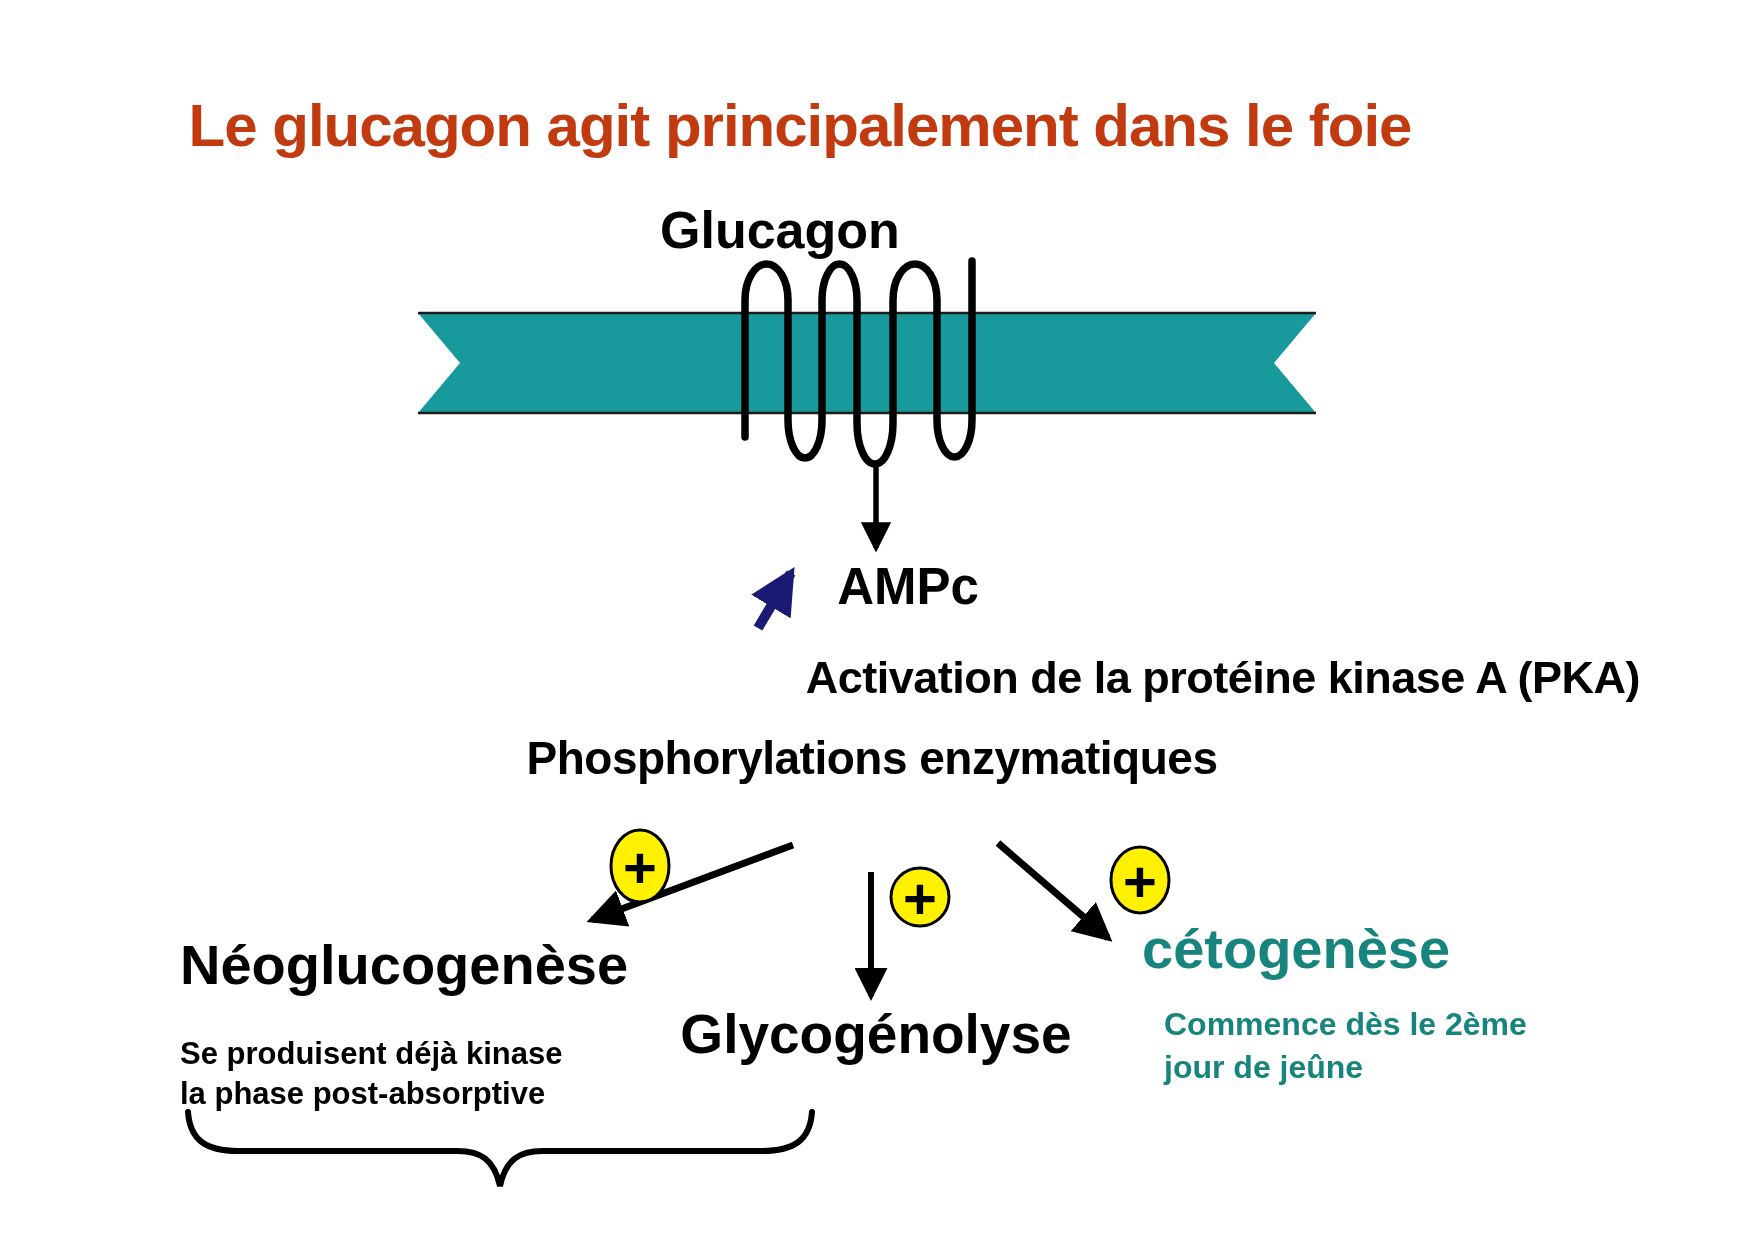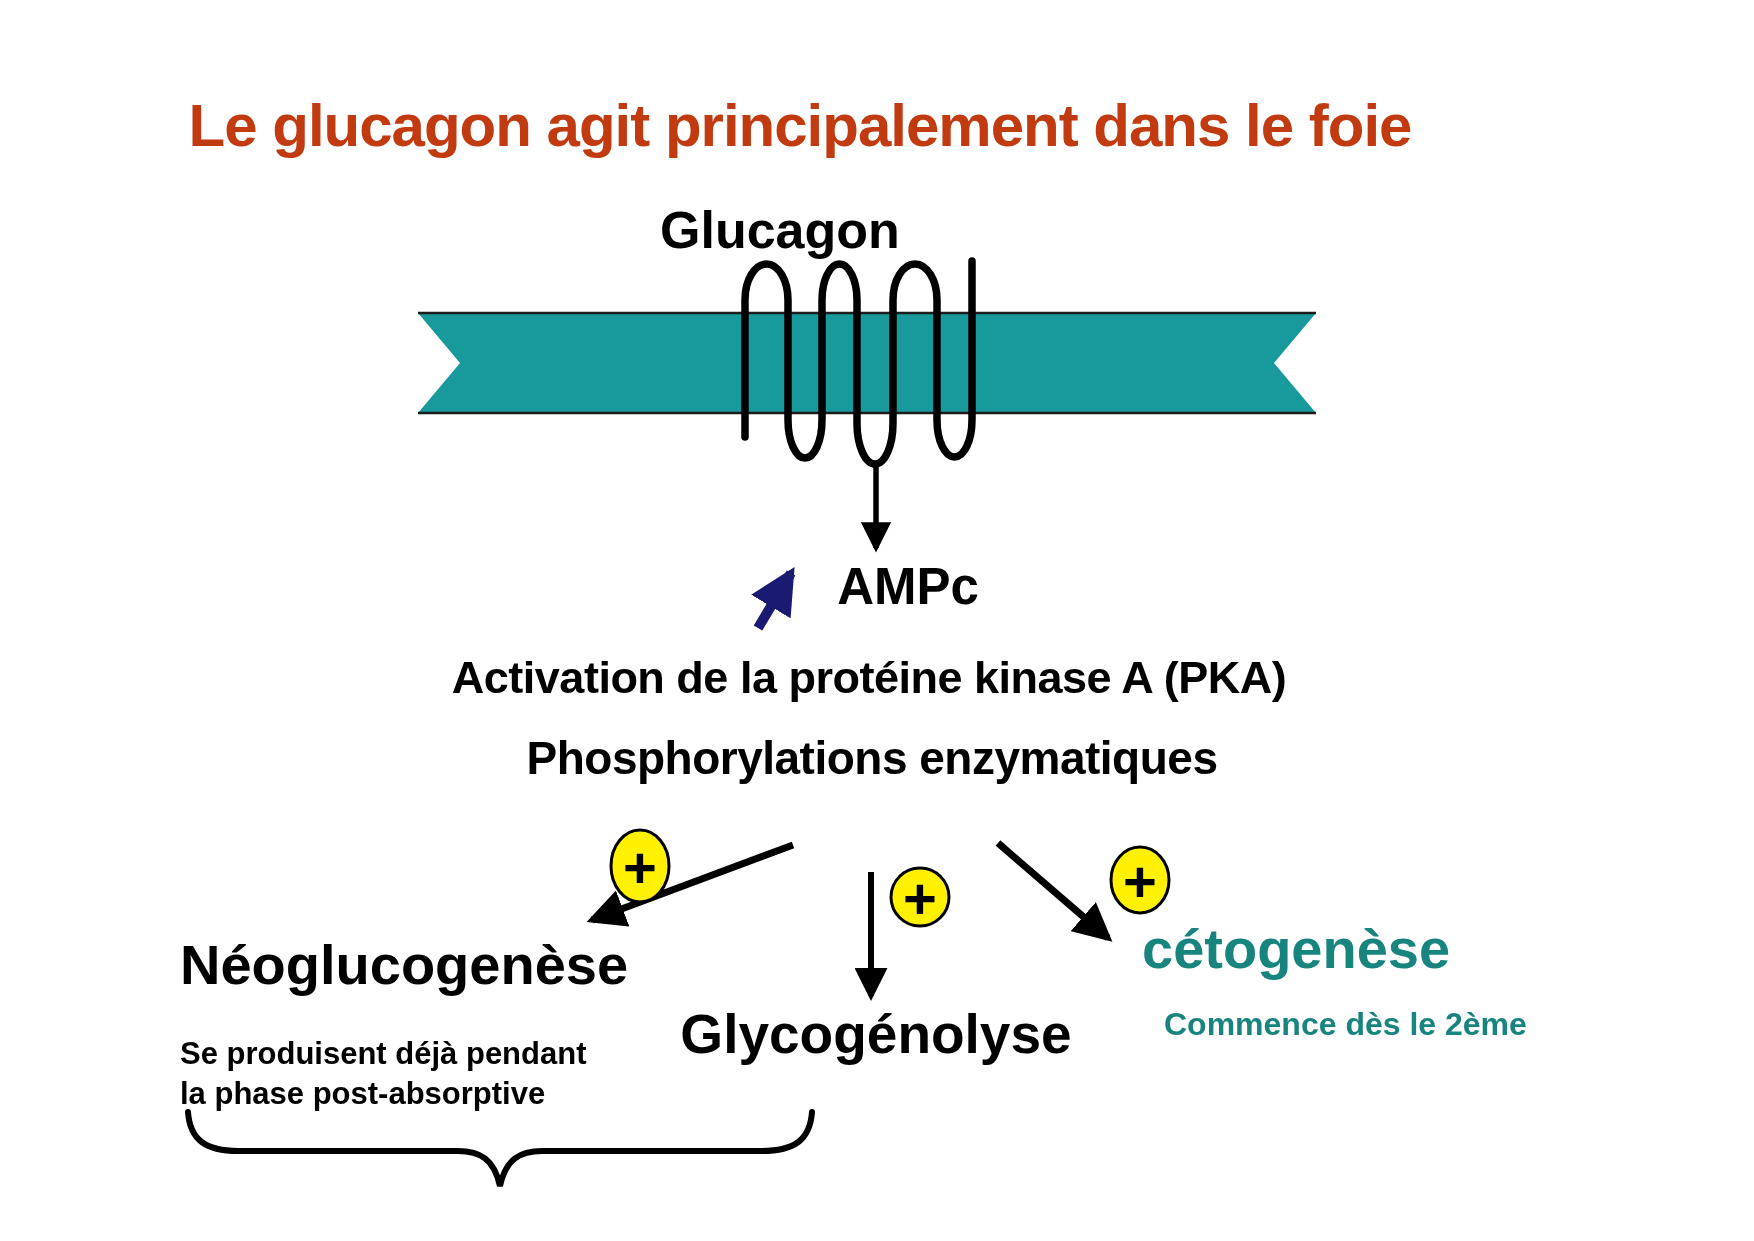--- a/index.html
+++ b/index.html
@@ -47,24 +47,24 @@
     left: 758px;
     top: 560px;
     width: 300px;
     text-align: center;
     font-size: 51px;
     font-weight: bold;
     color: #000;
     line-height: 1.05;
   }
   .cascade-line-1 {
-    left: 119px;
+    left: 140px;
     top: 653px;
     width: 1500px;
-    text-align: center;
+    text-align: right;
     font-size: 45px;
     font-weight: bold;
     letter-spacing: -0.5px;
     color: #000;
     line-height: 1.1;
     white-space: nowrap;
   }
   .cascade-line-2 {
     left: 122px;
     top: 733px;
@@ -195,25 +195,26 @@
 
   <div class="abs messenger-label">AMPc</div>
 
   <div class="abs cascade-line-1">Activation de la protéine kinase A (PKA)</div>
 
   <div class="abs cascade-line-2">Phosphorylations enzymatiques</div>
 
   <div class="abs outcome-neo">Néoglucogenèse</div>
 
   <div class="abs note-neo">
-    <div>Se produisent déjà pendant</div>
+    <div>Se produisent déjà kinase</div>
     <div>la phase post-absorptive</div>
   </div>
 
   <div class="abs outcome-gly">Glycogénolyse</div>
 
   <div class="abs outcome-ceto">cétogenèse</div>
 
   <div class="abs note-ceto">
     <div>Commence dès le 2ème</div>
+    <div>jour de jeûne</div>
   </div>
 
 </div>
 
 </body></html>

